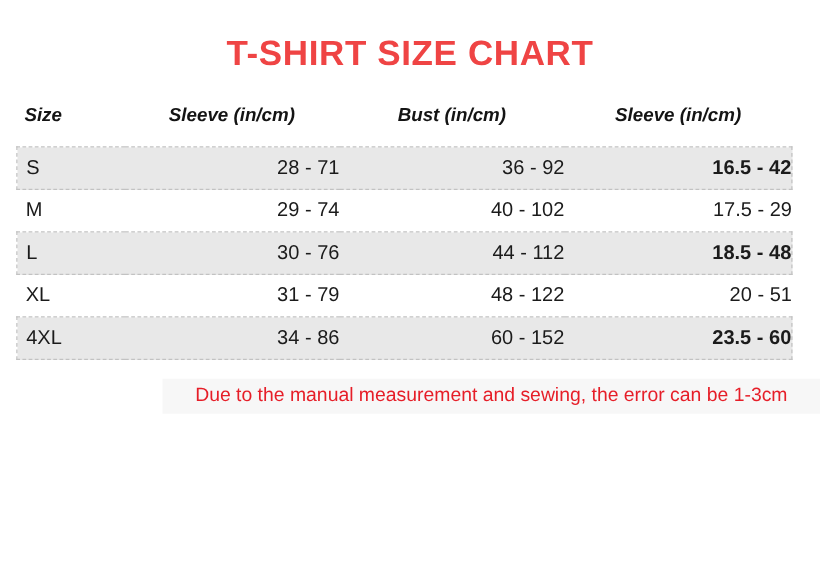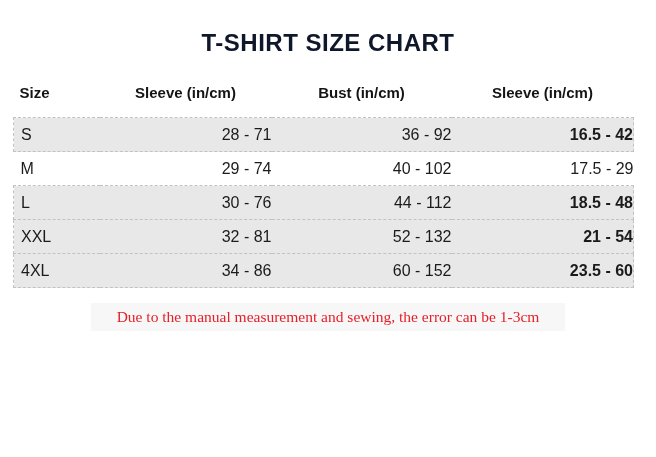--- a/index.html
+++ b/index.html
@@ -15,43 +15,44 @@
     color: var(--text, #1b1b1b);
   }
   .page {
     width: 656px;
     height: 457px;
     position: relative;
   }
   .title {
     margin: 26px 0 0 0;
     text-align: center;
-    font-size: 24px;
+    font-size: 28px;
     line-height: 34px;
     font-weight: 700;
     letter-spacing: 0.5px;
-    color: #0f172a;
+    color: #ef4444;
   }
   table.chart {
     margin: 20px 23px 0 13px;
     width: 620px;
     border-collapse: collapse;
     table-layout: fixed;
   }
   col.c1 { width: 86px; }
   col.c2 { width: 172px; }
   col.c3 { width: 180px; }
   col.c4 { width: 182px; }
   th {
     font-size: 15px;
     font-weight: 700;
     color: #141414;
     text-align: center;
     padding: 4px 0 16px 0;
     white-space: nowrap;
+    font-style: italic;
   }
   th.col-size {
     text-align: left;
     padding-left: 6px;
   }
   td {
     height: 33px;
     font-size: 16px;
     font-weight: 500;
     text-align: right;
@@ -63,23 +64,22 @@
     padding-left: 7px;
   }
   tr.shaded td {
     background: var(--row-shade, #e8e8e8);
     border-top: 1px dashed var(--row-border, #c2c2c2);
     border-bottom: 1px dashed var(--row-border, #c2c2c2);
   }
   tr.shaded td:first-child { border-left: 1px dashed var(--row-border, #c2c2c2); }
   tr.shaded td:last-child  { border-right: 1px dashed var(--row-border, #c2c2c2); font-weight: bold; }
   .note-wrap {
-    text-align: center;
+    text-align: right;
     margin-top: 15px;
-    font-family: Liberation Serif, serif;
   }
   .note {
     display: inline-block;
     background: var(--note-bg, #f7f7f7);
     color: var(--note-red, #e61e28);
     font-size: 15.5px;
     font-weight: 500;
     padding: 5px 26px;
     white-space: nowrap;
   }
@@ -118,25 +118,25 @@
           <td>29 - 74</td>
           <td>40 - 102</td>
           <td>17.5 - 29</td>
         </tr>
         <tr class="shaded">
           <td>L</td>
           <td>30 - 76</td>
           <td>44 - 112</td>
           <td>18.5 - 48</td>
         </tr>
-        <tr class="shaded">
-          <td>XXL</td>
-          <td>32 - 81</td>
-          <td>52 - 132</td>
-          <td>21 - 54</td>
+        <tr class="">
+          <td>XL</td>
+          <td>31 - 79</td>
+          <td>48 - 122</td>
+          <td>20 - 51</td>
         </tr>
         <tr class="shaded">
           <td>4XL</td>
           <td>34 - 86</td>
           <td>60 - 152</td>
           <td>23.5 - 60</td>
         </tr>
       </tbody>
   </table>
 

